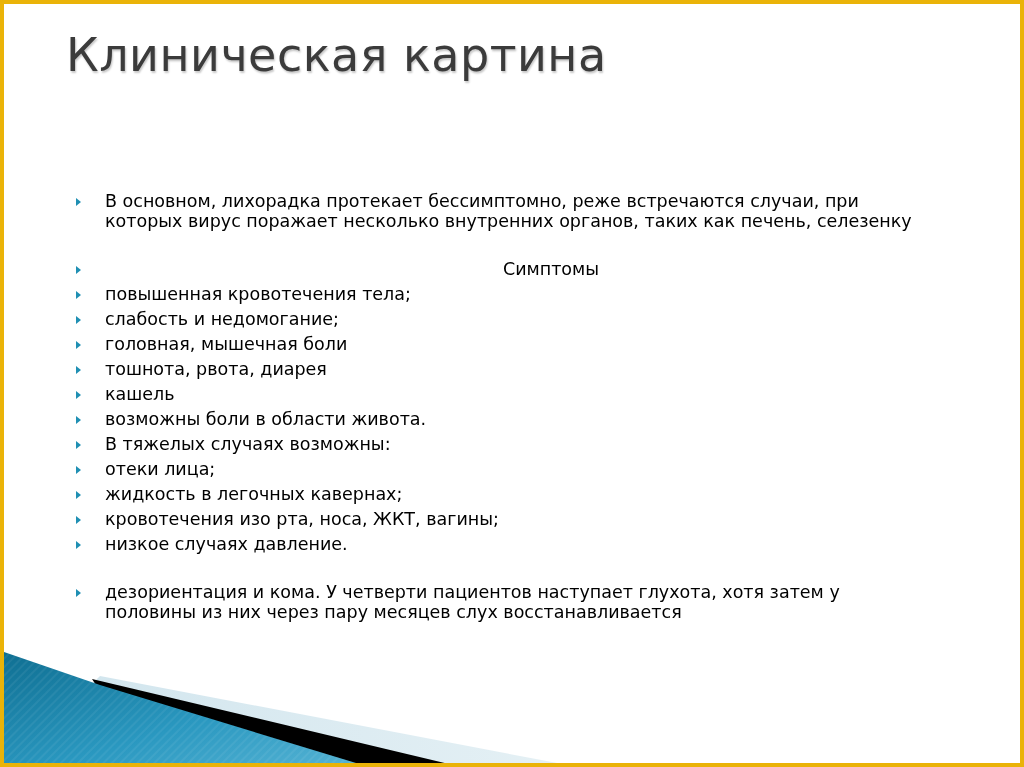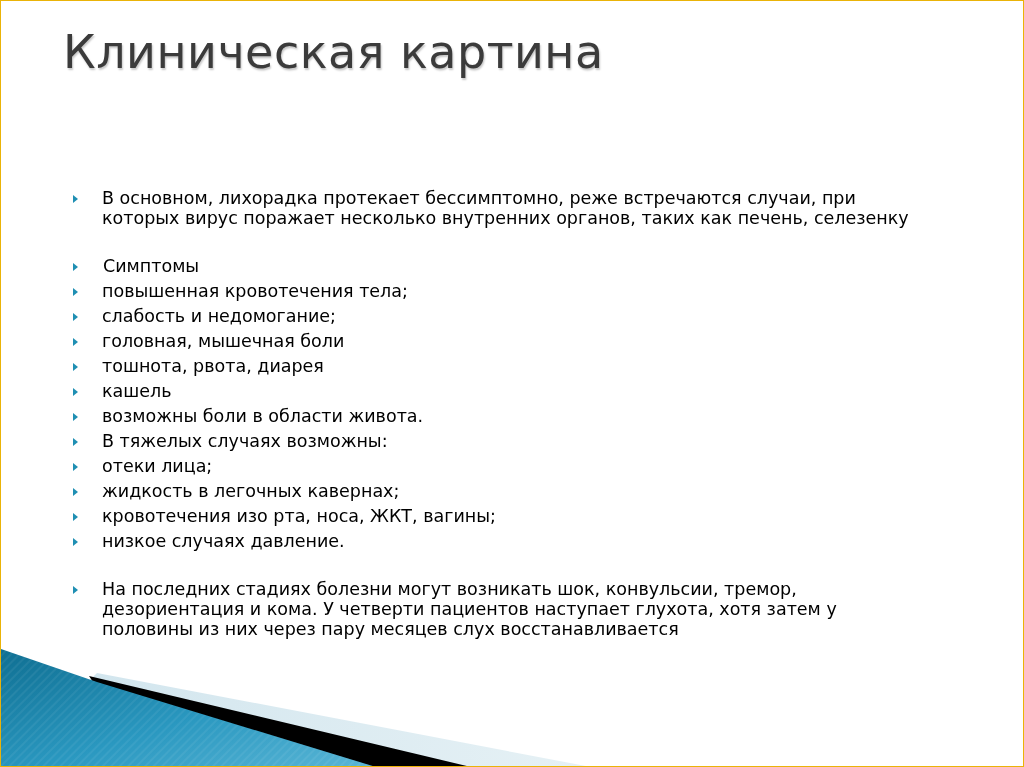--- a/index.html
+++ b/index.html
@@ -9,21 +9,21 @@
       height: 767px;
       overflow: hidden;
       background: #ffffff;
     }
     .slide {
       position: relative;
       width: 1024px;
       height: 767px;
       background: #ffffff;
       box-sizing: border-box;
-      border: 1px solid #eab308;
+      border: 4px solid #eab308;
       overflow: hidden;
     }
     .title {
       position: absolute;
       left: 62px;
       top: 26px;
       margin: 0;
       font-family: "DejaVu Sans", sans-serif;
       font-weight: normal;
       font-size: 46px;
@@ -53,21 +53,21 @@
       position: absolute;
       left: 0;
       top: 7px;
       width: 0;
       height: 0;
       border-top: 4px solid transparent;
       border-bottom: 4px solid transparent;
       border-left: 5px solid #1f8fb3;
     }
     .item.single .bullet { top: 9px; }
-    .gap-before { margin-top: 20px; }
+    .gap-before { margin-top: 20px; text-align: center; }
     .symptoms-head { padding-left: 30px; }
 
     .swoosh {
       position: absolute;
       left: 0;
       top: 0;
       width: 1024px;
       height: 767px;
       pointer-events: none;
     }
@@ -131,21 +131,20 @@
       <span class="bullet"></span>
       <span>кровотечения изо рта, носа, ЖКТ, вагины;</span>
     </div>
     <div class="item single">
       <span class="bullet"></span>
       <span>низкое случаях давление.</span>
     </div>
 
     <div class="item" style="margin-top:25px;">
       <span class="bullet"></span>
-      <div>На последних стадиях болезни могут возникать шок, конвульсии, тремор,</div>
       <div>дезориентация и кома. У четверти пациентов наступает глухота, хотя затем у</div>
       <div>половины из них через пару месяцев слух восстанавливается</div>
     </div>
   </div>
 
   <svg class="swoosh" viewBox="0 0 1024 767" xmlns="http://www.w3.org/2000/svg">
     <defs>
       <linearGradient id="blueGrad" x1="0" y1="0" x2="1" y2="1">
         <stop offset="0" stop-color="#0f6f92"></stop>
         <stop offset="0.55" stop-color="#2a98c0"></stop>

